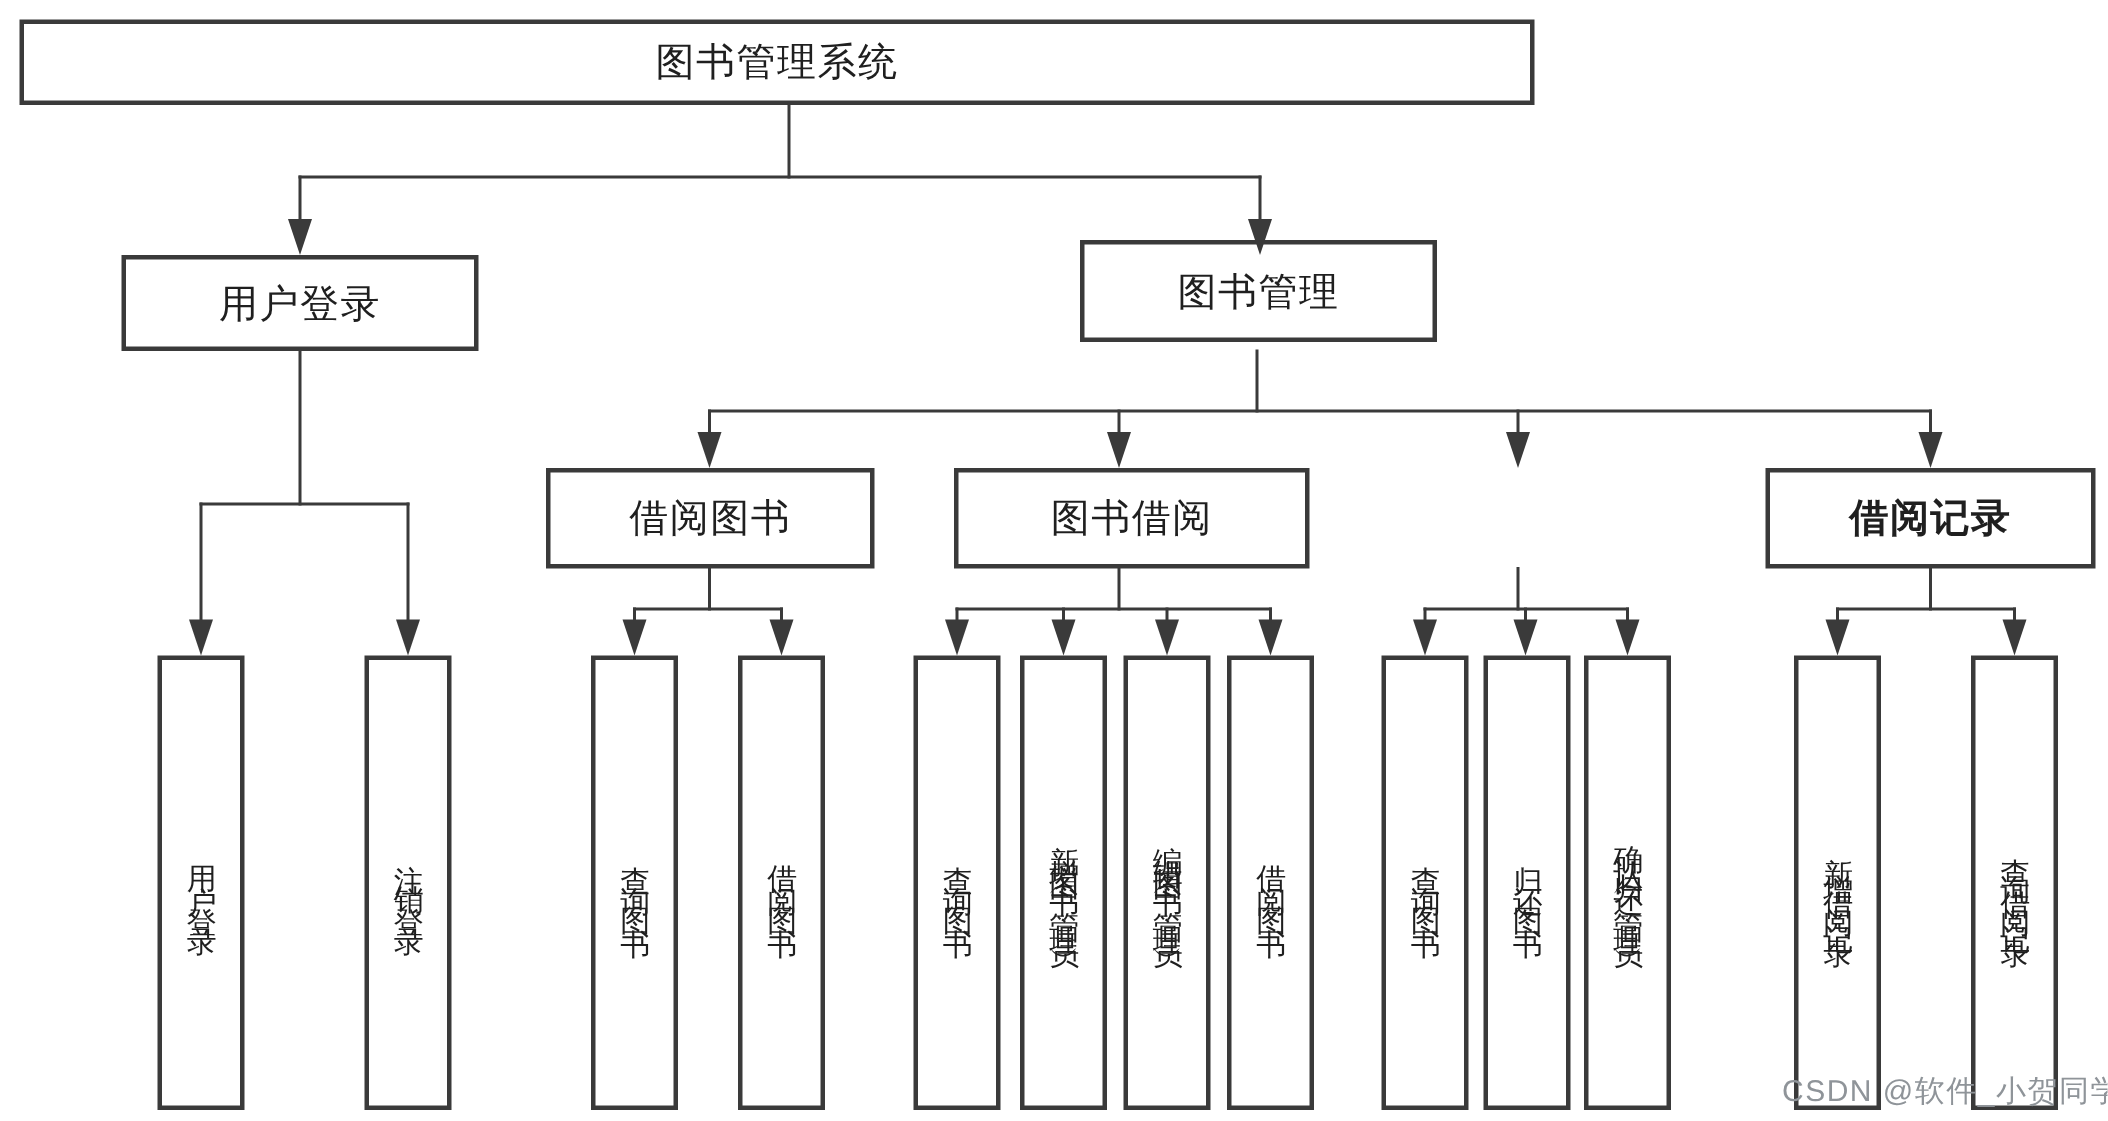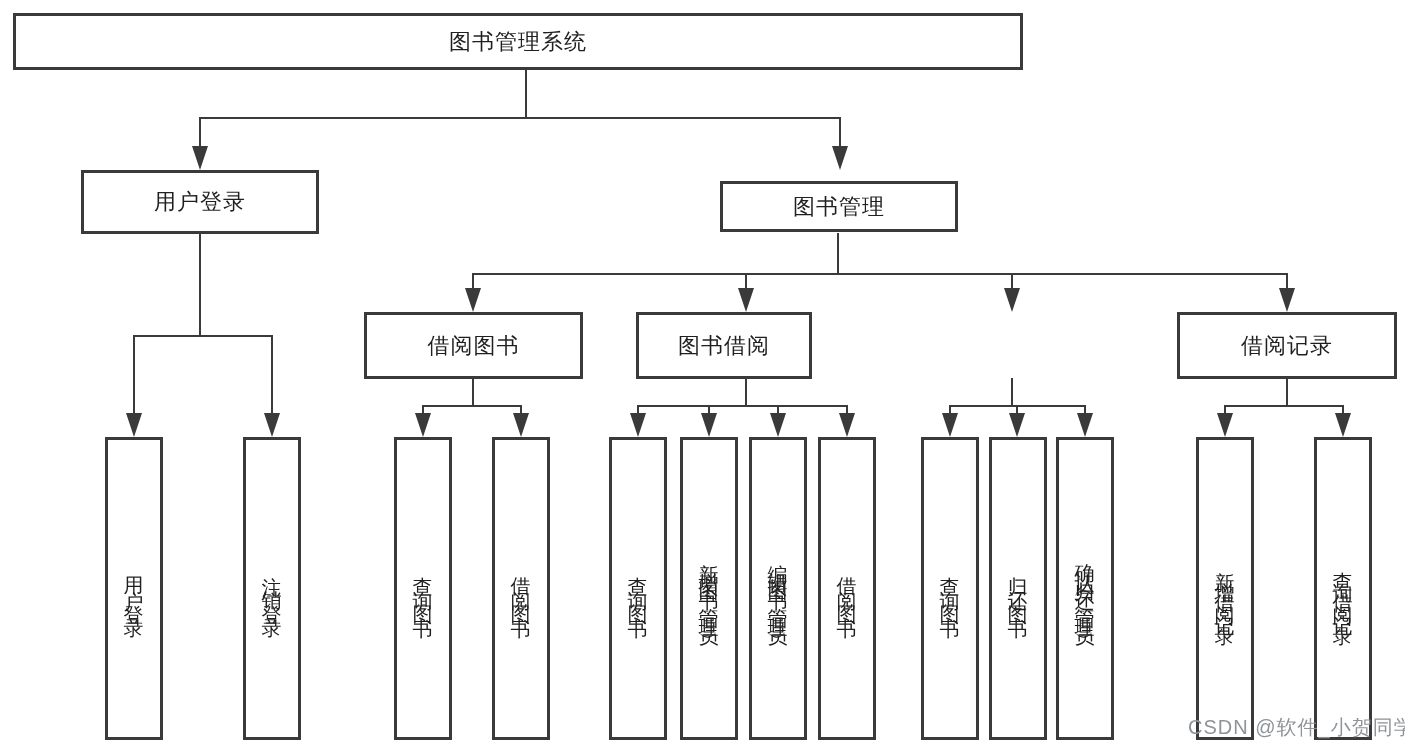--- a/index.html
+++ b/index.html
@@ -9,21 +9,21 @@
   body{background:var(--bg);}
   .stage{
     position:relative;width:1405px;height:747px;background:var(--bg);
     font-family:"Liberation Sans","DejaVu Sans",sans-serif;overflow:hidden;
   }
   .node{
     position:absolute;box-sizing:border-box;border:3px solid var(--line);
     background:#fff;display:flex;align-items:center;justify-content:center;
     color:var(--text);
   }
-  .node--h{font-size:22px;letter-spacing:1px;}
+  .node--h{font-size:26px;letter-spacing:1px;}
   .leaf{font-size:20px;}
   .leaf .vtxt{
     writing-mode:vertical-rl;text-orientation:mixed;white-space:nowrap;
     line-height:1;color:var(--text);
   }
   .leaf--short .vtxt{letter-spacing:14px;}
   .leaf--mid   .vtxt{letter-spacing:11px;}
   .leaf--long  .vtxt{letter-spacing:9px;}
   .line{position:absolute;background:var(--line);}
   .arrow{
@@ -41,31 +41,31 @@
 
 <div class="stage">
 
   <div class="node node--h" style="left:13px;top:13px;width:1010px;height:57px;">
     <span>图书管理系统</span>
   </div>
 
   <div class="node node--h" style="left:81px;top:170px;width:238px;height:64px;">
     <span>用户登录</span>
   </div>
-  <div class="node node--h" style="left:720px;top:181px;width:238px;height:51px;">
+  <div class="node node--h" style="left:720px;top:160px;width:238px;height:68px;">
     <span>图书管理</span>
   </div>
 
   <div class="node node--h" style="left:364px;top:312px;width:219px;height:67px;">
     <span>借阅图书</span>
   </div>
-  <div class="node node--h" style="left:636px;top:312px;width:176px;height:67px;">
+  <div class="node node--h" style="left:636px;top:312px;width:237px;height:67px;">
     <span>图书借阅</span>
   </div>
-  <div class="node node--h" style="left:1177px;top:312px;width:220px;height:67px;">
+  <div class="node node--h" style="left:1177px;top:312px;width:220px;height:67px;font-weight:bold;">
     <span>借阅记录</span>
   </div>
 
   <div class="node leaf leaf--short" style="left:105px;top:437px;width:58px;height:303px;">
     <span class="vtxt">用户登录</span>
   </div>
   <div class="node leaf leaf--short" style="left:243px;top:437px;width:58px;height:303px;">
     <span class="vtxt">注销登录</span>
   </div>
   <div class="node leaf leaf--short" style="left:394px;top:437px;width:58px;height:303px;">

